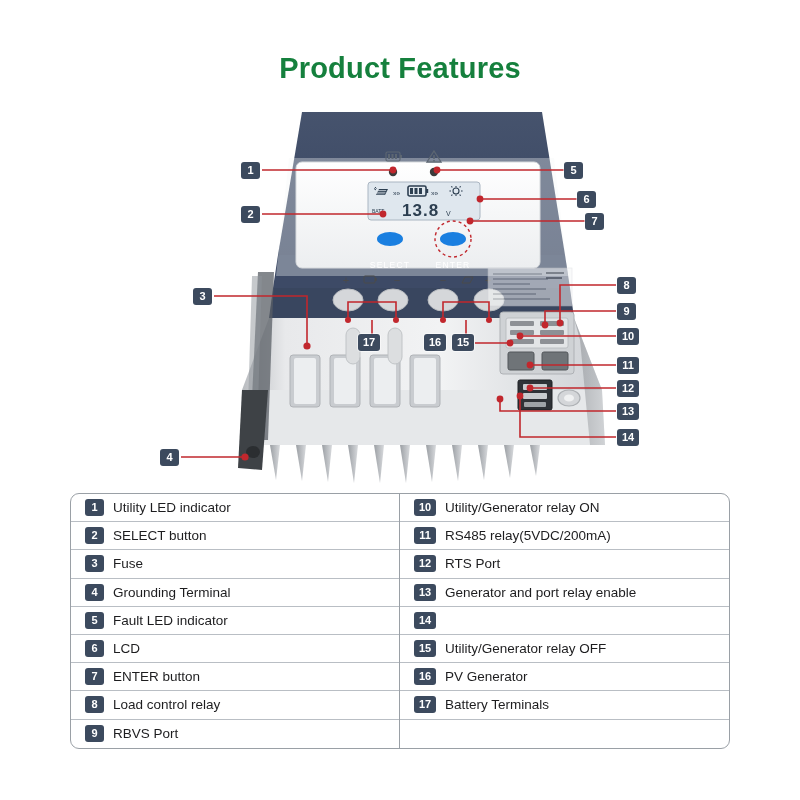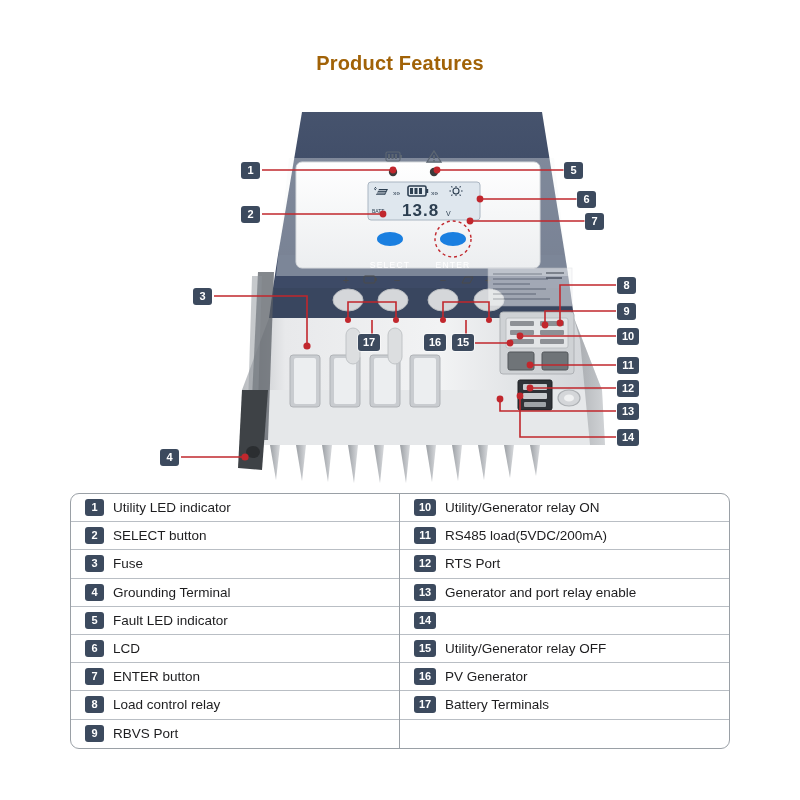--- a/index.html
+++ b/index.html
@@ -9,21 +9,21 @@
     font-family:"Liberation Sans", sans-serif;
     overflow:hidden;
     position:relative;
   }
   #stage{position:absolute;inset:0;}
 
   
   #title{
     position:absolute;left:0;top:52px;width:800px;
     text-align:center;
-    font-size:20px;font-weight:bold;color:#a16207;
+    font-size:29px;font-weight:bold;color:#15803d;
     letter-spacing:.2px;
   }
 
   
   #device{position:absolute;left:150px;top:100px;width:500px;height:390px;}
 
   .dev-svg{position:absolute;left:0;top:0;}
 
   
   .badge{
@@ -403,21 +403,21 @@
         </div>
       </div>
 
       <div class="lg-col">
         <div class="lg-row">
           <div class="lg-badge w">10</div>
           <div class="lg-text">Utility/Generator relay ON</div>
         </div>
         <div class="lg-row">
           <div class="lg-badge w">11</div>
-          <div class="lg-text">RS485 load(5VDC/200mA)</div>
+          <div class="lg-text">RS485 relay(5VDC/200mA)</div>
         </div>
         <div class="lg-row">
           <div class="lg-badge w">12</div>
           <div class="lg-text">RTS Port</div>
         </div>
         <div class="lg-row">
           <div class="lg-badge w">13</div>
           <div class="lg-text">Generator and port relay enable</div>
         </div>
         <div class="lg-row">

